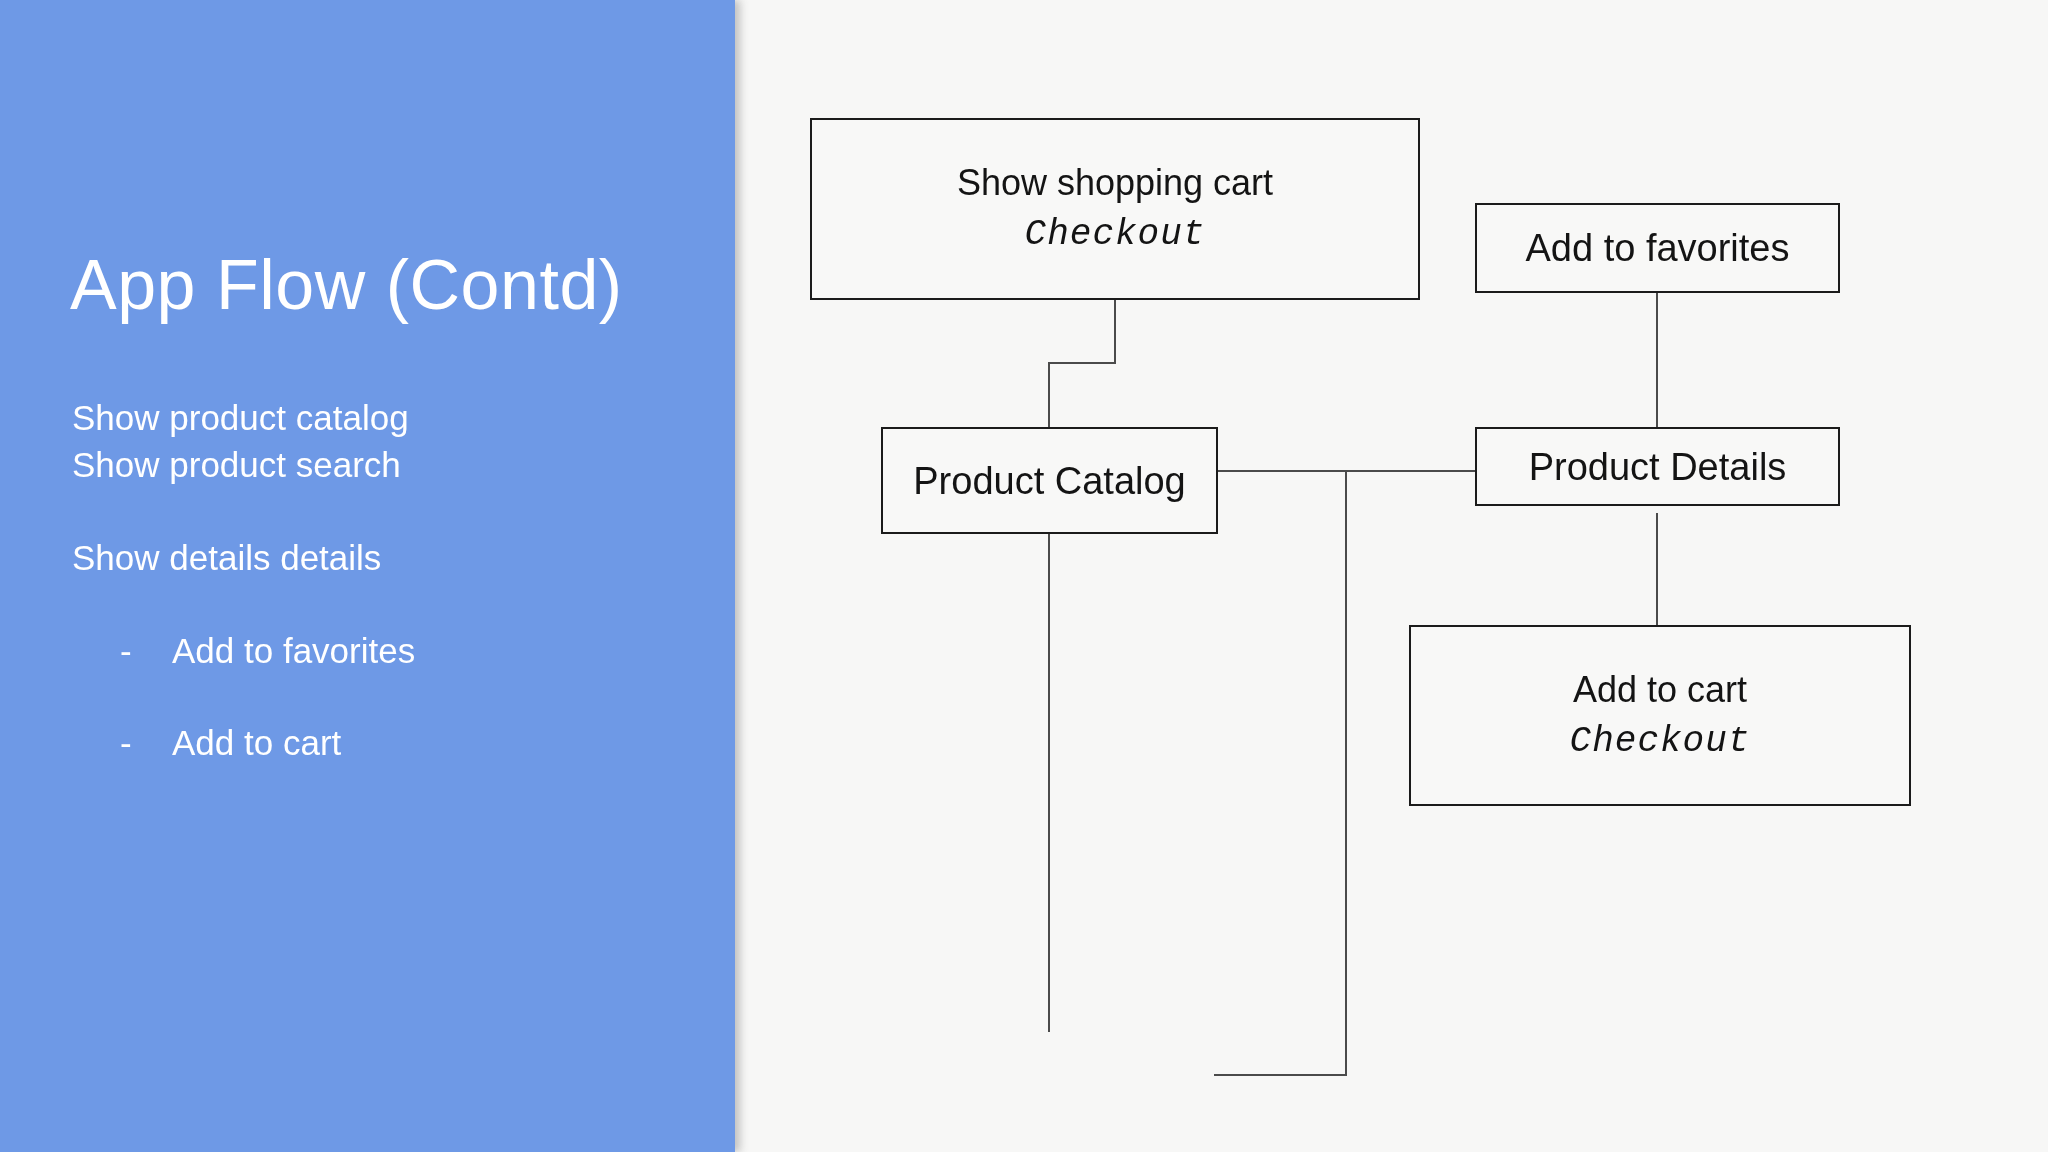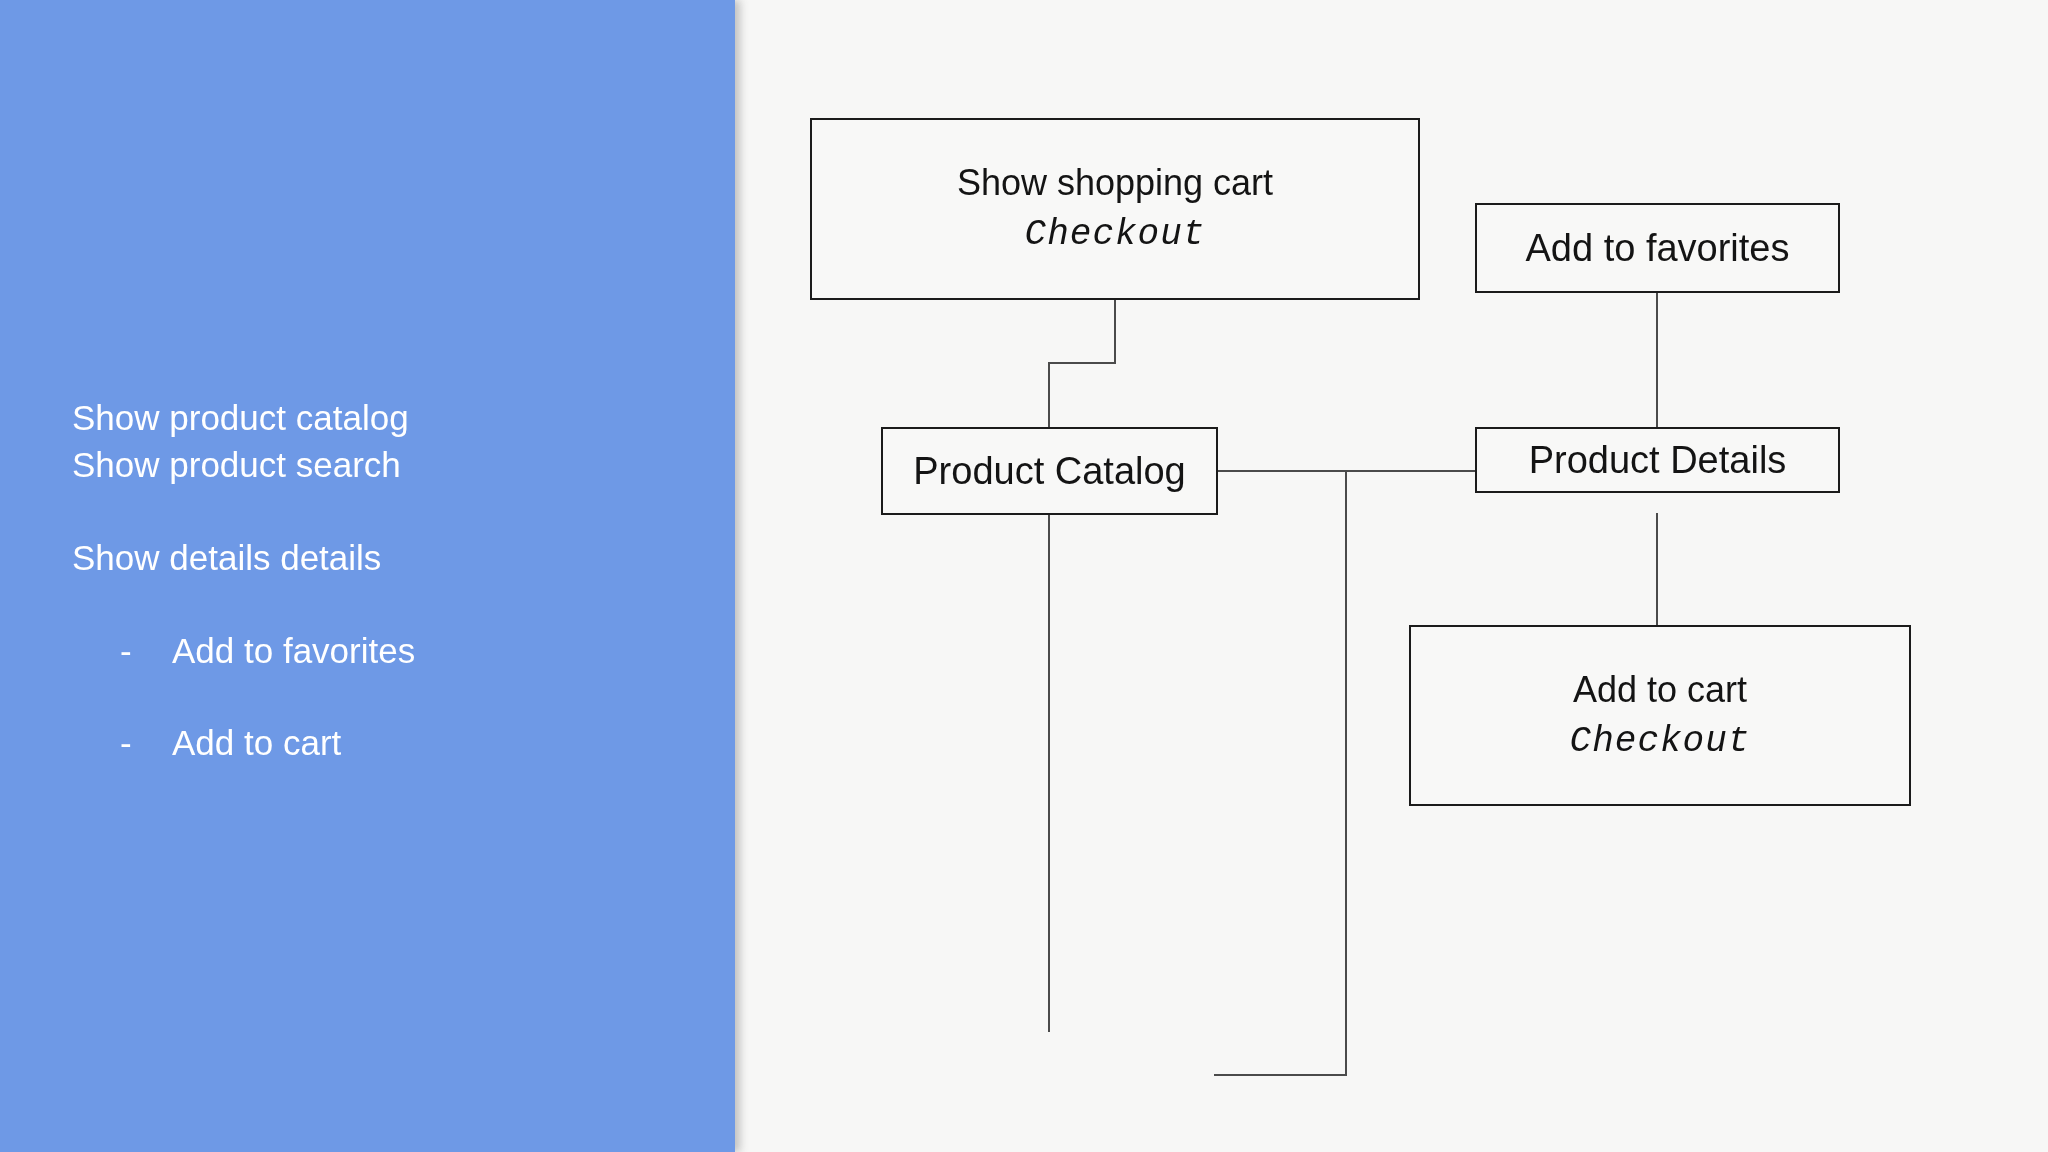--- a/index.html
+++ b/index.html
@@ -74,22 +74,22 @@
     font-family: "Liberation Mono", "DejaVu Sans Mono", monospace;
     font-style: italic;
     font-size: 36px;
     line-height: 52px;
     letter-spacing: 1px;
     white-space: nowrap;
   }
 
   #node-show-shopping-cart { left: 810px;  top: 118px;  width: 610px; height: 182px; }
   #node-add-to-favorites   { left: 1475px; top: 203px;  width: 365px; height: 90px; }
-  #node-product-catalog    { left: 881px;  top: 427px;  width: 337px; height: 88px; }
-  #node-product-details    { left: 1475px; top: 427px;  width: 365px; height: 66px; }
+  #node-product-catalog    { left: 881px;  top: 427px;  width: 337px; height: 107px; }
+  #node-product-details    { left: 1475px; top: 427px;  width: 365px; height: 79px; }
   #node-add-to-cart        { left: 1409px; top: 625px;  width: 502px; height: 181px; }
   #node-product-search     { left: 895px;  top: 1030px; width: 321px; height: 92px; }
 
   .seg { position: absolute; background: #4b4b4b; }
   
   #seg-cart-v1 { left: 1114px; top: 298px;  width: 2px;   height: 66px; }
   #seg-cart-h1 { left: 1048px; top: 362px;  width: 68px;  height: 2px; }
   #seg-cart-v2 { left: 1048px; top: 362px;  width: 2px;   height: 67px; }
   
   #seg-fav-v   { left: 1656px; top: 292px;  width: 2px;   height: 137px; }
@@ -102,20 +102,21 @@
   #seg-cat-srch{ left: 1048px; top: 513px;  width: 2px;   height: 519px; }
   
   #seg-det-cart{ left: 1656px; top: 513px;  width: 2px;   height: 114px; }
 </style>
 </head>
 <body>
 
 <div id="screen">
 
   <aside id="panel">
+    <h1 class="slide-title">App Flow (Contd)</h1>
 
     <div class="bullet-item li-1">
       <span>Show product catalog</span>
     </div>
     <div class="bullet-item li-2">
       <span>Show product search</span>
     </div>
     <div class="bullet-item li-3">
       <span>Show details details</span>
     </div>

